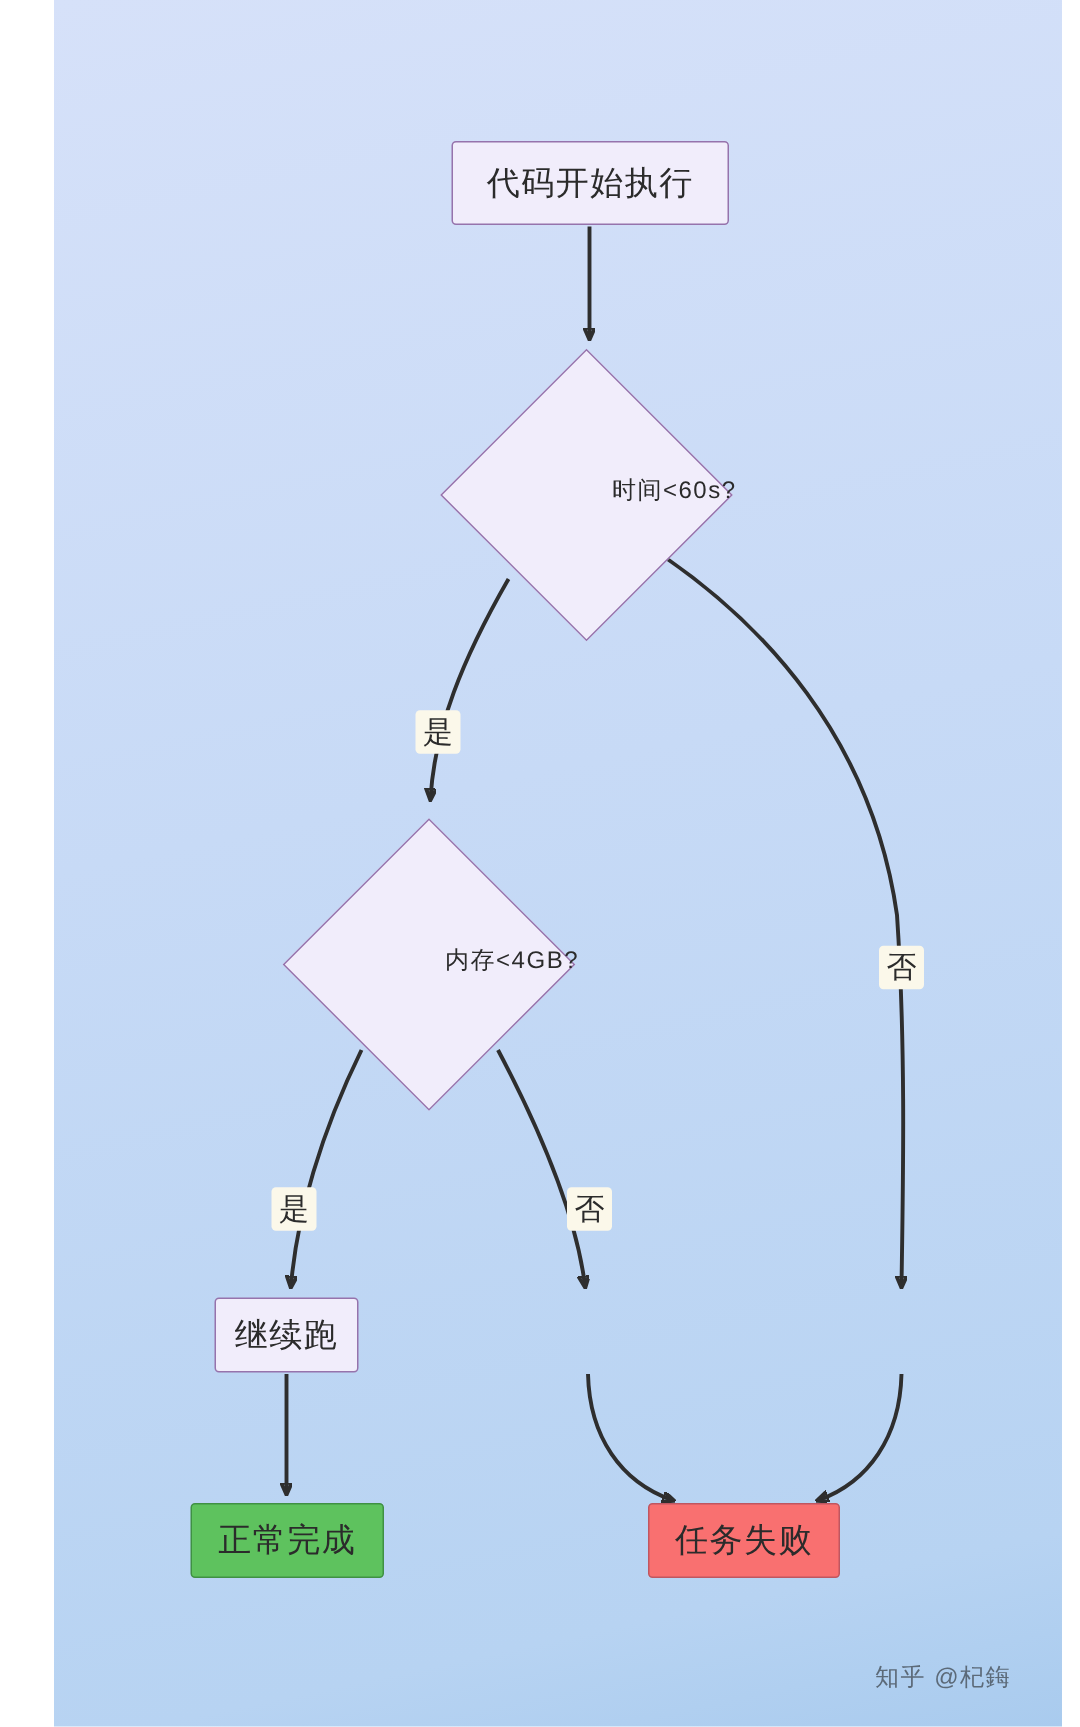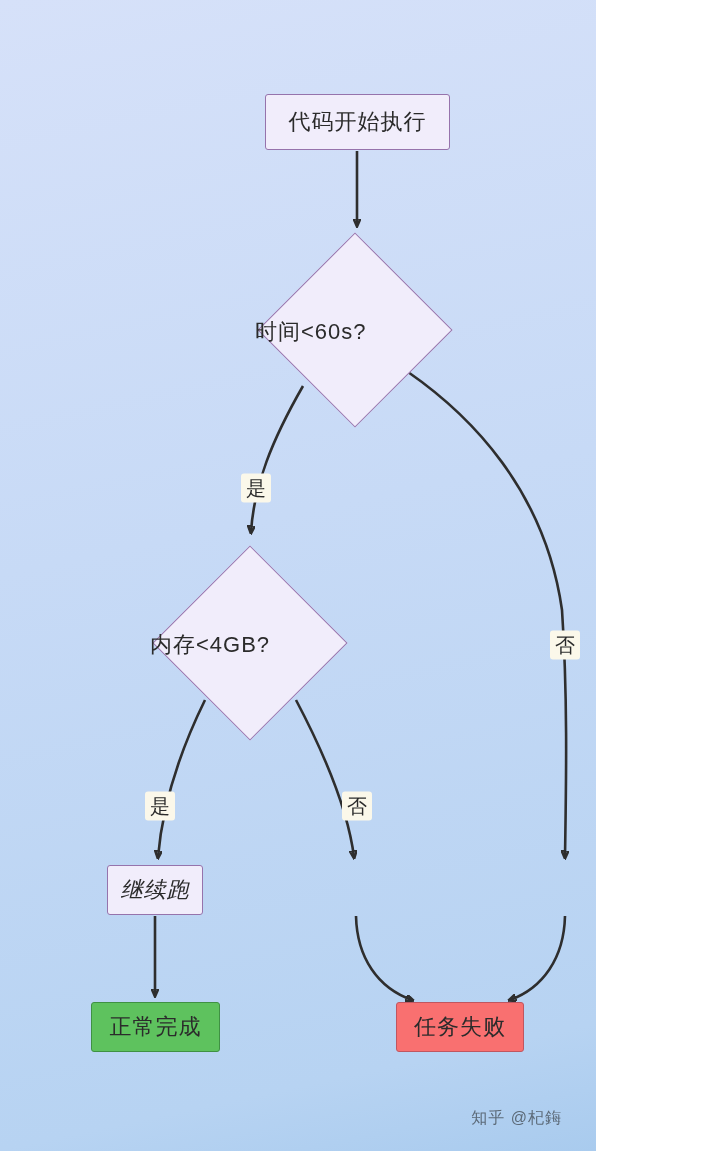--- a/index.html
+++ b/index.html
@@ -4,24 +4,25 @@
 <style>
   html, body {
     margin: 0;
     padding: 0;
   }
   body {
     font-family: "Liberation Sans", "DejaVu Sans", sans-serif;
   }
   .canvas {
     position: relative;
-    width: 596px;
+    width: 672px;
     height: 1151px;
     overflow: hidden;
     background: linear-gradient(168deg, #d6e1f9 0%, #c7daf6 45%, #b7d3f2 90%, #a9cbee 100%);
+    margin-left: 36px;
   }
   .edges {
     position: absolute;
     left: 0;
     top: 0;
     width: 720px;
     height: 1151px;
     z-index: 1;
   }
   .edges path {
@@ -60,22 +61,22 @@
     background: #f1edfb;
     border: 1.6px solid #9673ac;
     transform: rotate(45deg);
     z-index: 2;
     box-sizing: border-box;
   }
   .diamond-label {
     position: absolute;
     z-index: 3;
     width: 200px;
-    text-align: left;
-    font-size: 22px;
+    text-align: right;
+    font-size: 16px;
     color: #2b2b2b;
     letter-spacing: 1px;
   }
   .edge-label {
     position: absolute;
     z-index: 4;
     background: #fbf8ea;
     color: #2b2b2b;
     font-size: 20px;
     padding: 1px 5px;
@@ -121,21 +122,21 @@
   <div class="diamond-label" style="left:255px; top:317px;">时间&lt;60s?</div>
 
   <div class="diamond" style="left:181px; top:574px;"></div>
   <div class="diamond-label" style="left:150px; top:630px;">内存&lt;4GB?</div>
 
   <div class="edge-label" style="left:256px; top:488px;">是</div>
   <div class="edge-label" style="left:565px; top:645px;">否</div>
   <div class="edge-label" style="left:160px; top:806px;">是</div>
   <div class="edge-label" style="left:357px; top:806px;">否</div>
 
-  <div class="node process" style="left:107px; top:865px; width:96px; height:50px;font-style:italic;">
+  <div class="node process" style="left:107px; top:865px; width:96px; height:50px;">
     <span>继续跑</span>
   </div>
 
 
 
   <div class="node success" style="left:91px; top:1002px; width:129px; height:50px;text-align:center;">
     <span>正常完成</span>
   </div>
 
   <div class="node danger" style="left:396px; top:1002px; width:128px; height:50px;text-align:center;">

